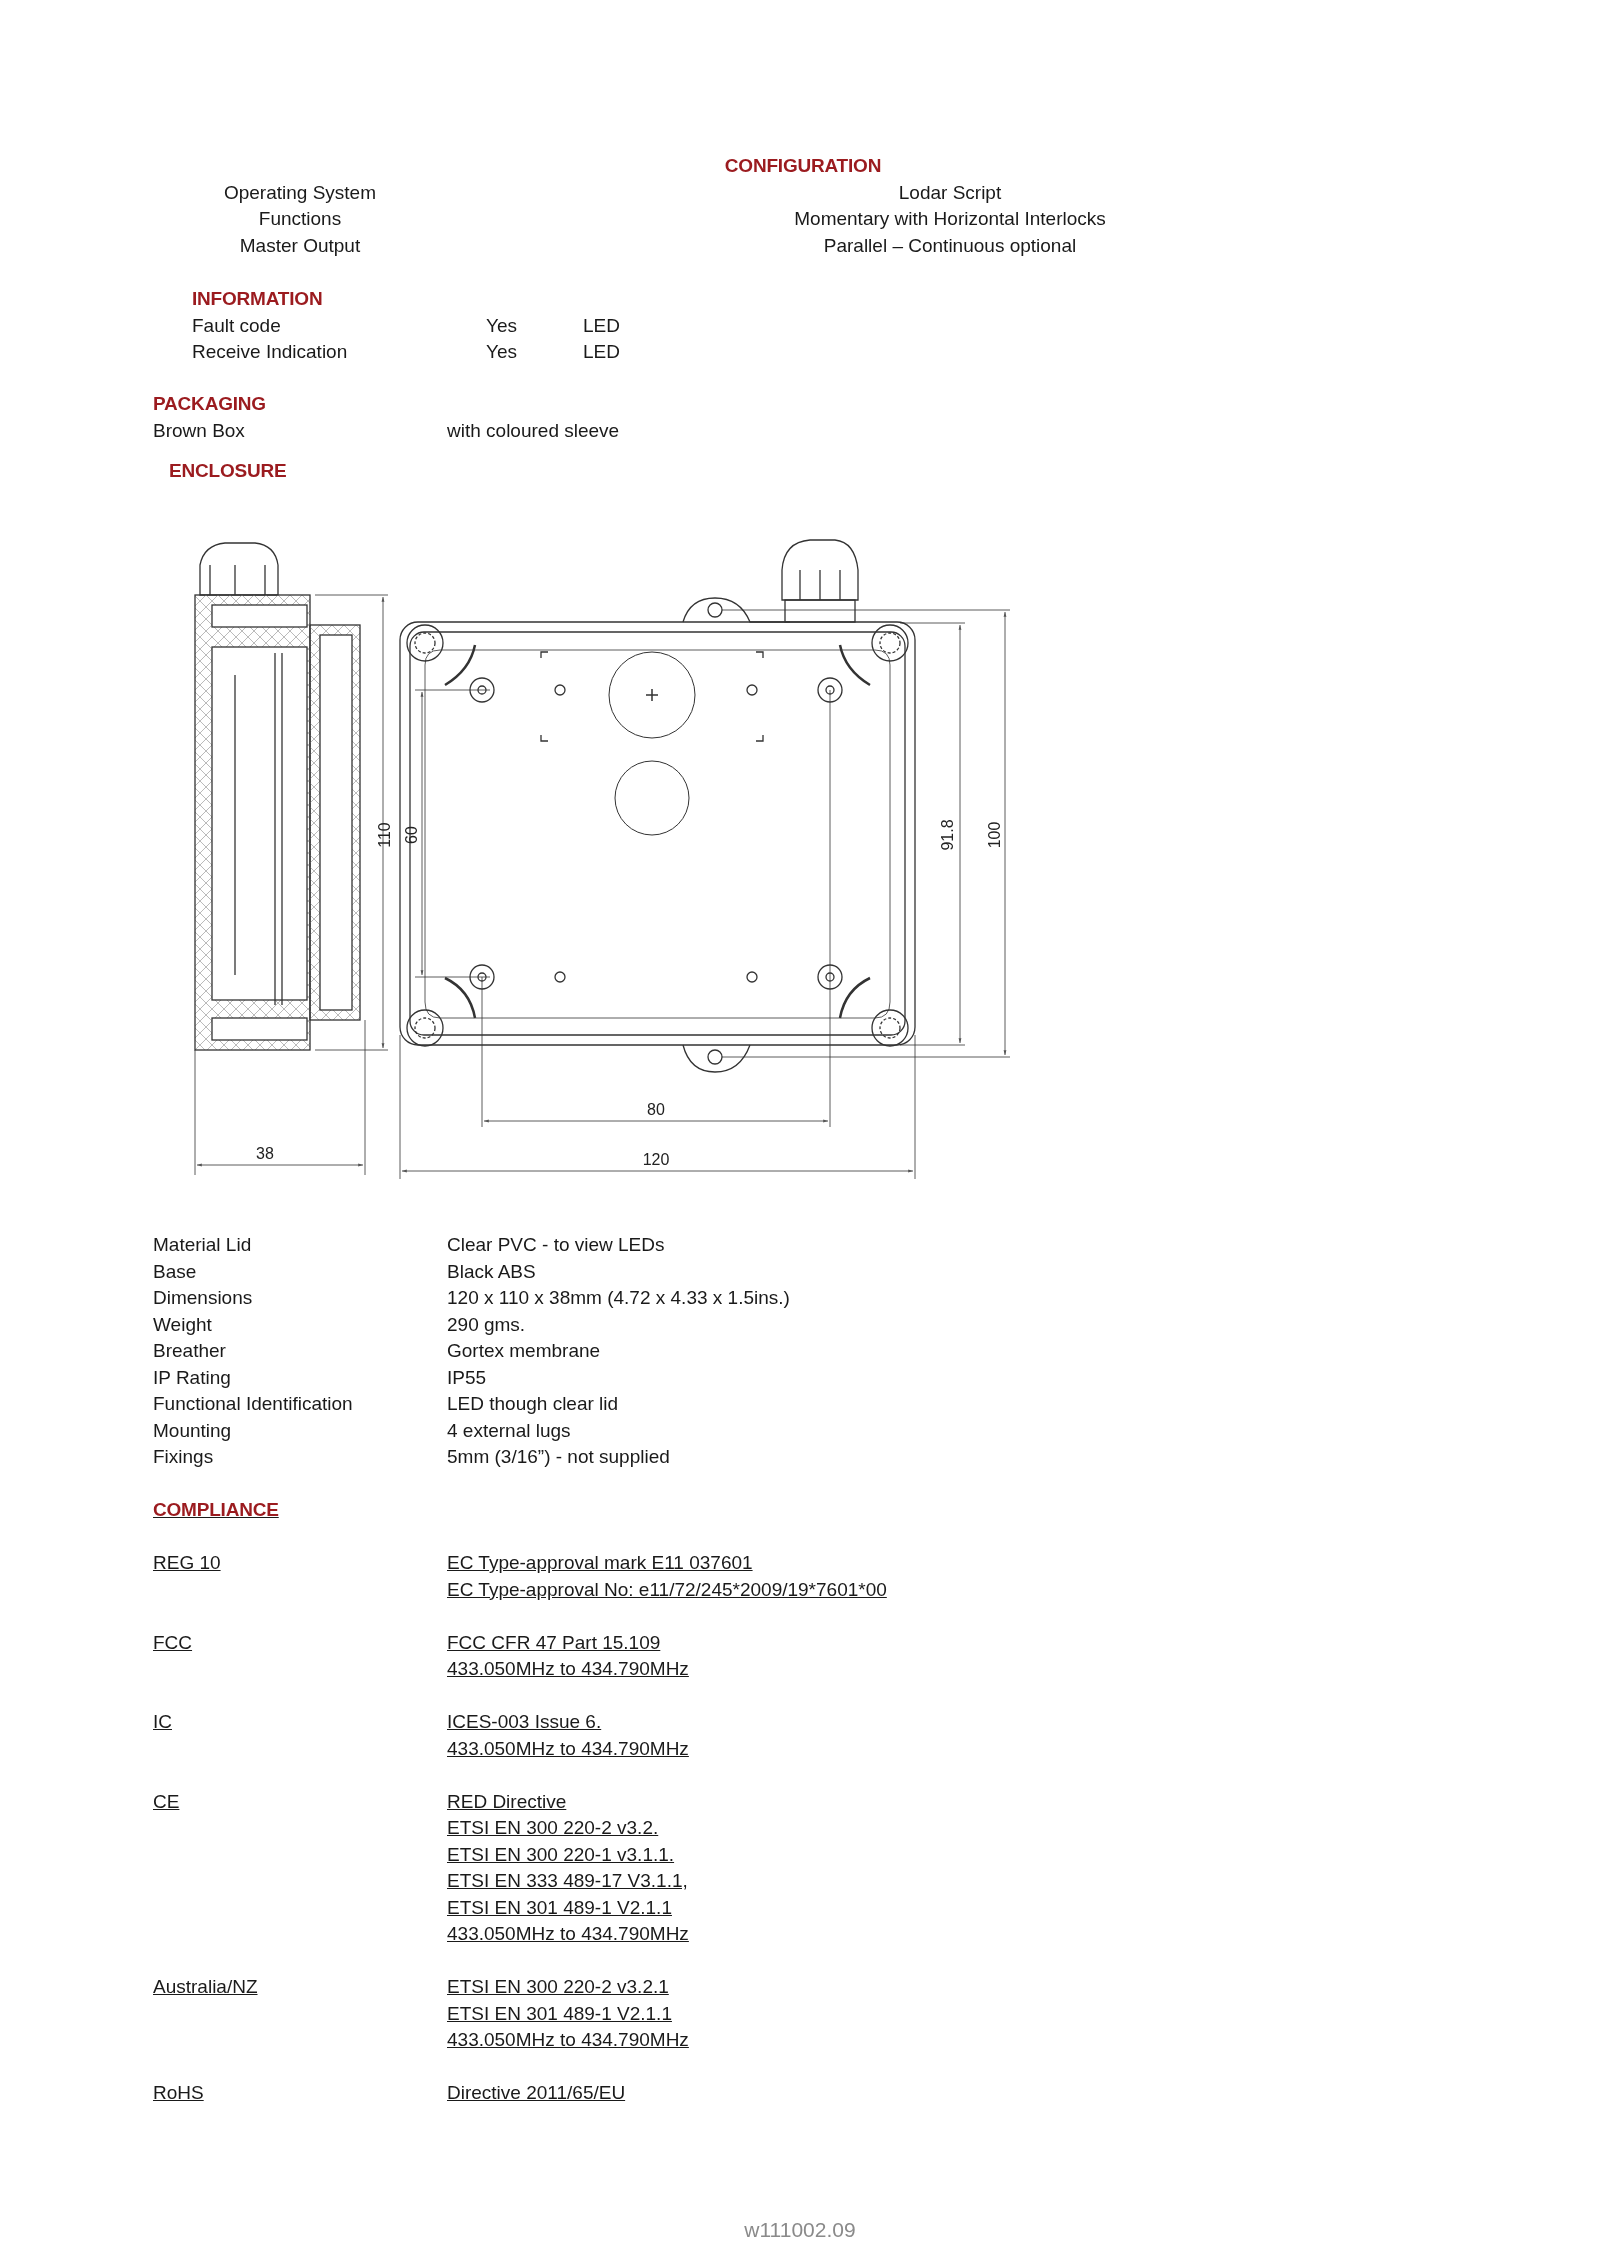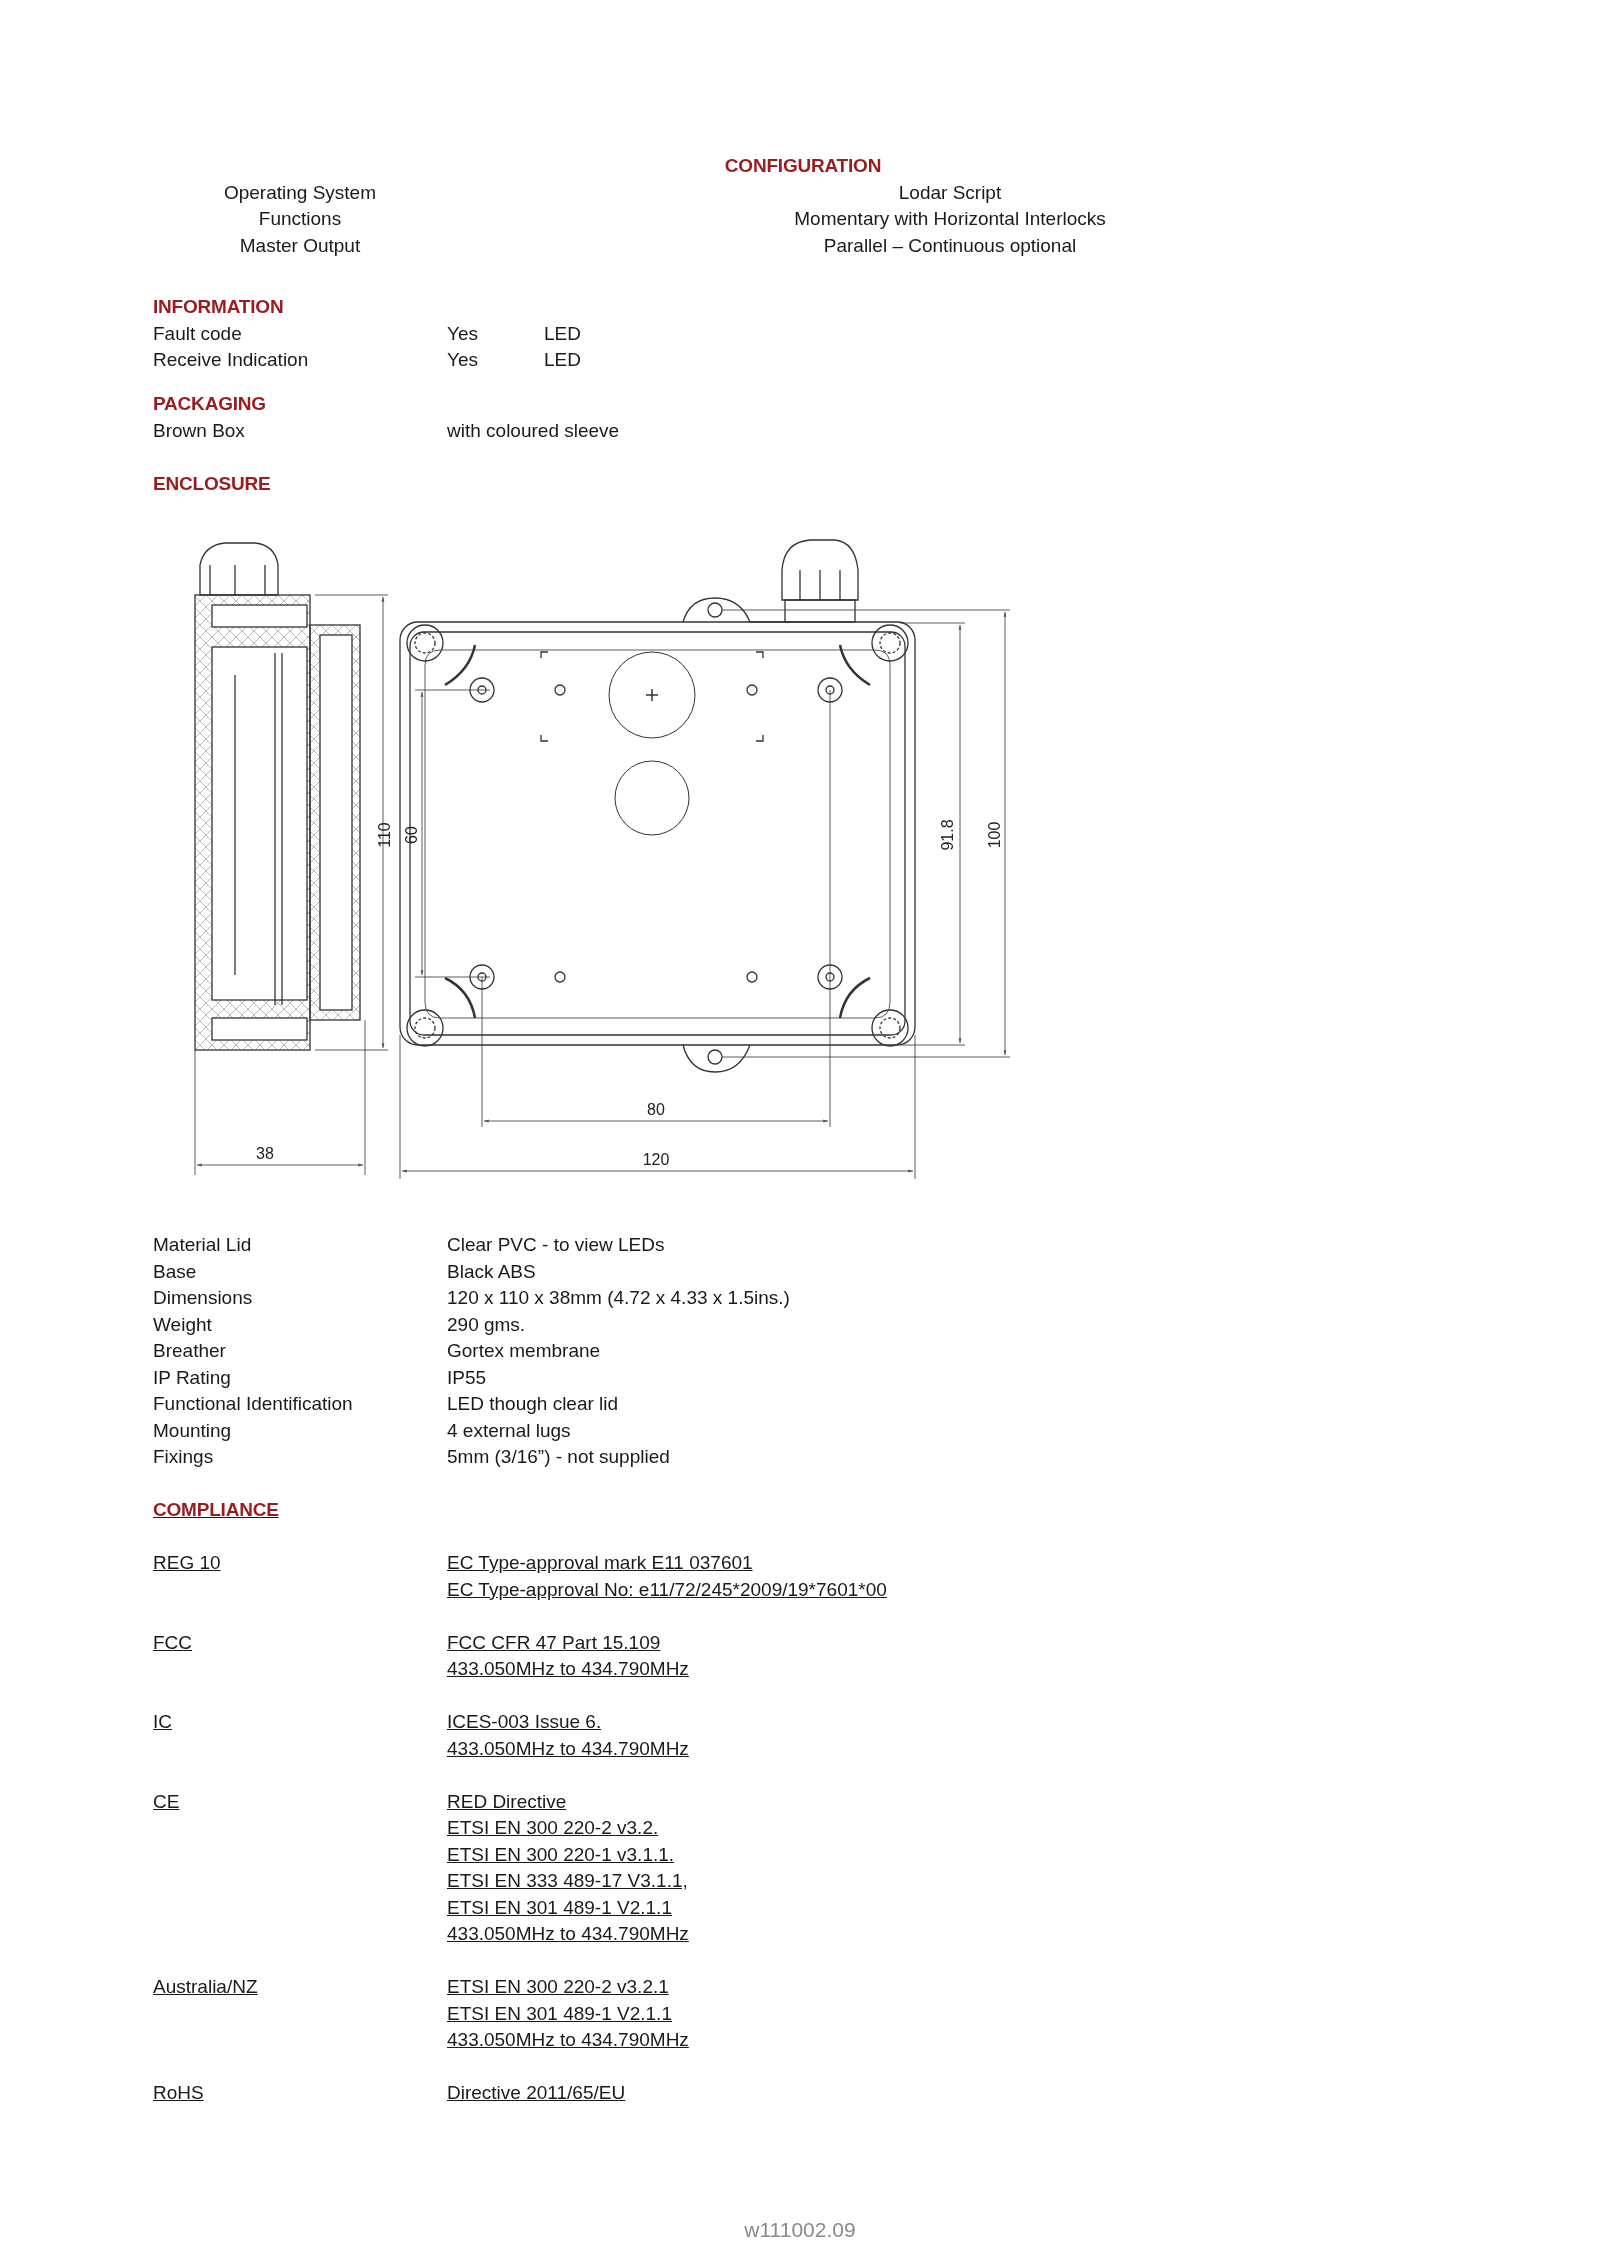--- a/index.html
+++ b/index.html
@@ -30,41 +30,41 @@
   <div class="row">
       <span class="lbl">Functions</span>
       <span class="val">Momentary with Horizontal Interlocks</span>
     </div>
   <div class="row">
       <span class="lbl">Master Output</span>
       <span class="val">Parallel – Continuous optional</span>
     </div>
 </div>
 
-<div class="sec" style="top:294px;">
+<div class="sec" style="top:286px;margin-left:39px;">
   <div class="hdr">INFORMATION</div>
   <div class="row">
       <span class="lbl">Fault code</span>
       <span class="val"><span class="val2">Yes</span><span>LED</span></span>
     </div>
   <div class="row">
       <span class="lbl">Receive Indication</span>
       <span class="val"><span class="val2">Yes</span><span>LED</span></span>
     </div>
 </div>
 
 <div class="sec" style="top:391px;">
   <div class="hdr">PACKAGING</div>
   <div class="row">
       <span class="lbl">Brown Box</span>
       <span class="val">with coloured sleeve</span>
     </div>
 </div>
 
-<div class="sec" style="top:471px;">
+<div class="sec" style="top:458px;margin-left:16px;">
   <div class="hdr">ENCLOSURE</div>
 </div>
 
 <div class="diagram">
   <svg width="900" height="660" viewBox="0 0 900 660" xmlns="http://www.w3.org/2000/svg" stroke="#333" fill="none" stroke-width="1.3">
     <defs>
       <pattern id="hatch" width="12" height="12" patternUnits="userSpaceOnUse">
         <path d="M0 0 L12 12 M12 0 L0 12" stroke="#aaa" stroke-width="0.8"></path>
       </pattern>
       <marker id="arr" viewBox="0 0 10 10" refX="10" refY="5" markerWidth="8" markerHeight="6" orient="auto-start-reverse">

